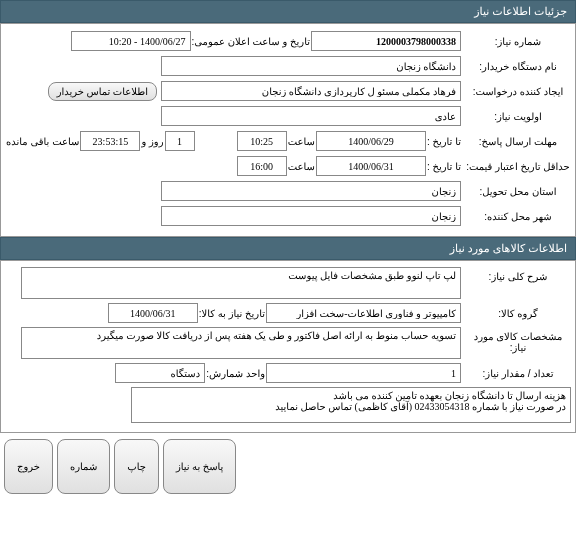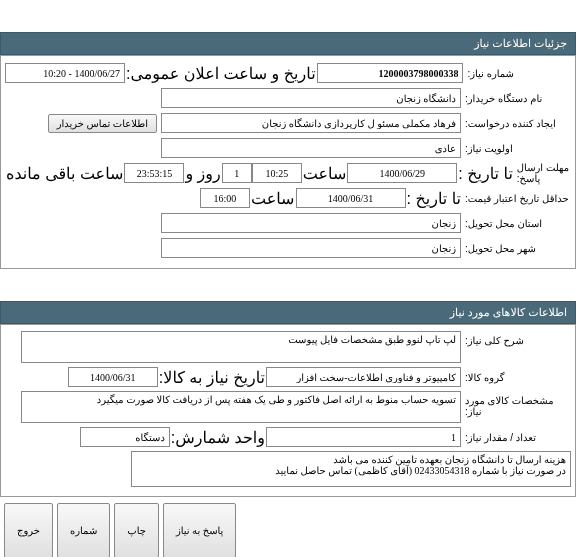--- a/index.html
+++ b/index.html
@@ -1,25 +1,25 @@
 <!DOCTYPE html>
 <html dir="rtl" lang="fa"><head>
 <meta charset="utf-8">
 <style>
 * { box-sizing: border-box; margin: 0; padding: 0; }
 body { font-family: Tahoma, sans-serif; font-size: 11px; background: #fff; direction: rtl; width: 576px; }
-.section-header { background: #4a6a7a; color: #fff; padding: 4px 8px; font-size: 11px; border: 1px solid #3a5a6a; margin-top: 32px; }
+.section-header { background: #4a6a7a; color: #fff; padding: 4px 8px; font-size: 11px; border: 1px solid #3a5a6a; }
 .form-section { border: 1px solid #999; padding: 6px 4px; background: #fff; }
 .row { display: flex; align-items: center; margin-bottom: 3px; min-height: 22px; }
-.lbl { width: 110px; text-align: left; padding-left: 4px; font-size: 10px; color: #000; }
-.lbl2 { padding: 0 1px; font-size: 16px; color: #000; white-space: nowrap; }
+.lbl { width: 110px; text-align: center; padding-left: 4px; font-size: 10px; color: #000; }
+.lbl2 { padding: 0 1px; font-size: 10px; color: #000; white-space: nowrap; }
 input[type=text] { border: 1px solid #888; padding: 2px 4px; font-family: Tahoma; font-size: 10px; height: 20px; background: #fff; }
 input.bold { font-weight: bold; }
 textarea { border: 1px solid #888; padding: 2px 4px; font-family: Tahoma; font-size: 10px; background: #fff; resize: none; }
-.btn { background: linear-gradient(#f8f8f8,#e0e0e0); border: 1px solid #888; padding: 3px 8px; font-family: Tahoma; font-size: 10px; cursor: pointer; border-radius: 2px; }
+.btn { background: linear-gradient(#f8f8f8,#e0e0e0); border: 1px solid #888; padding: 3px 8px; font-family: Tahoma; font-size: 10px; cursor: pointer; border-radius: 8px; }
 .spacer { flex: 1; }
 .footer { display: flex; gap: 4px; padding: 6px 4px; justify-content: flex-end; background: #fff; }
 .footer .btn { padding: 21px 12px; }
 </style>
 </head>
 <body>
 
 <div class="section-header">جزئیات اطلاعات نیاز</div>
 
 <div class="form-section">
@@ -67,21 +67,21 @@
     <span class="lbl2">ساعت</span>
     <input type="text" style="width: 50px; text-align: center;" readonly="" value="16:00">
   </div>
 
   <div class="row">
     <span class="lbl">استان محل تحویل:</span>
     <input type="text" style="width: 300px;" readonly="" value="زنجان">
   </div>
 
   <div class="row">
-    <span class="lbl">شهر محل تحویل:</span>
+    <span class="lbl">شهر محل کننده:</span>
     <input type="text" style="width: 300px;" readonly="" value="زنجان">
   </div>
 
 </div>
 
 <div class="section-header">اطلاعات کالاهای مورد نیاز</div>
 
 <div class="form-section">
 
   <div class="row" style="align-items:flex-start">

